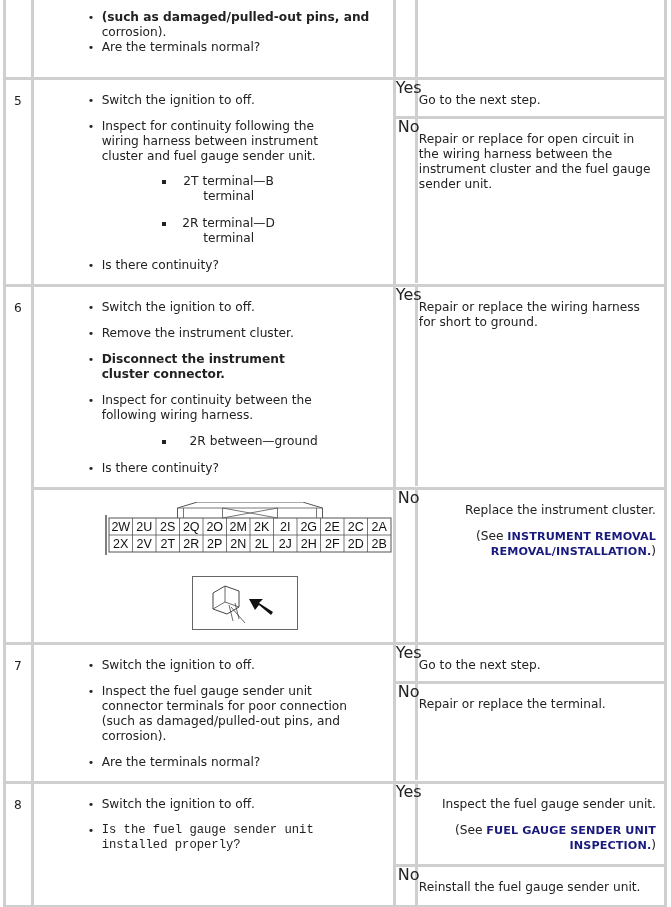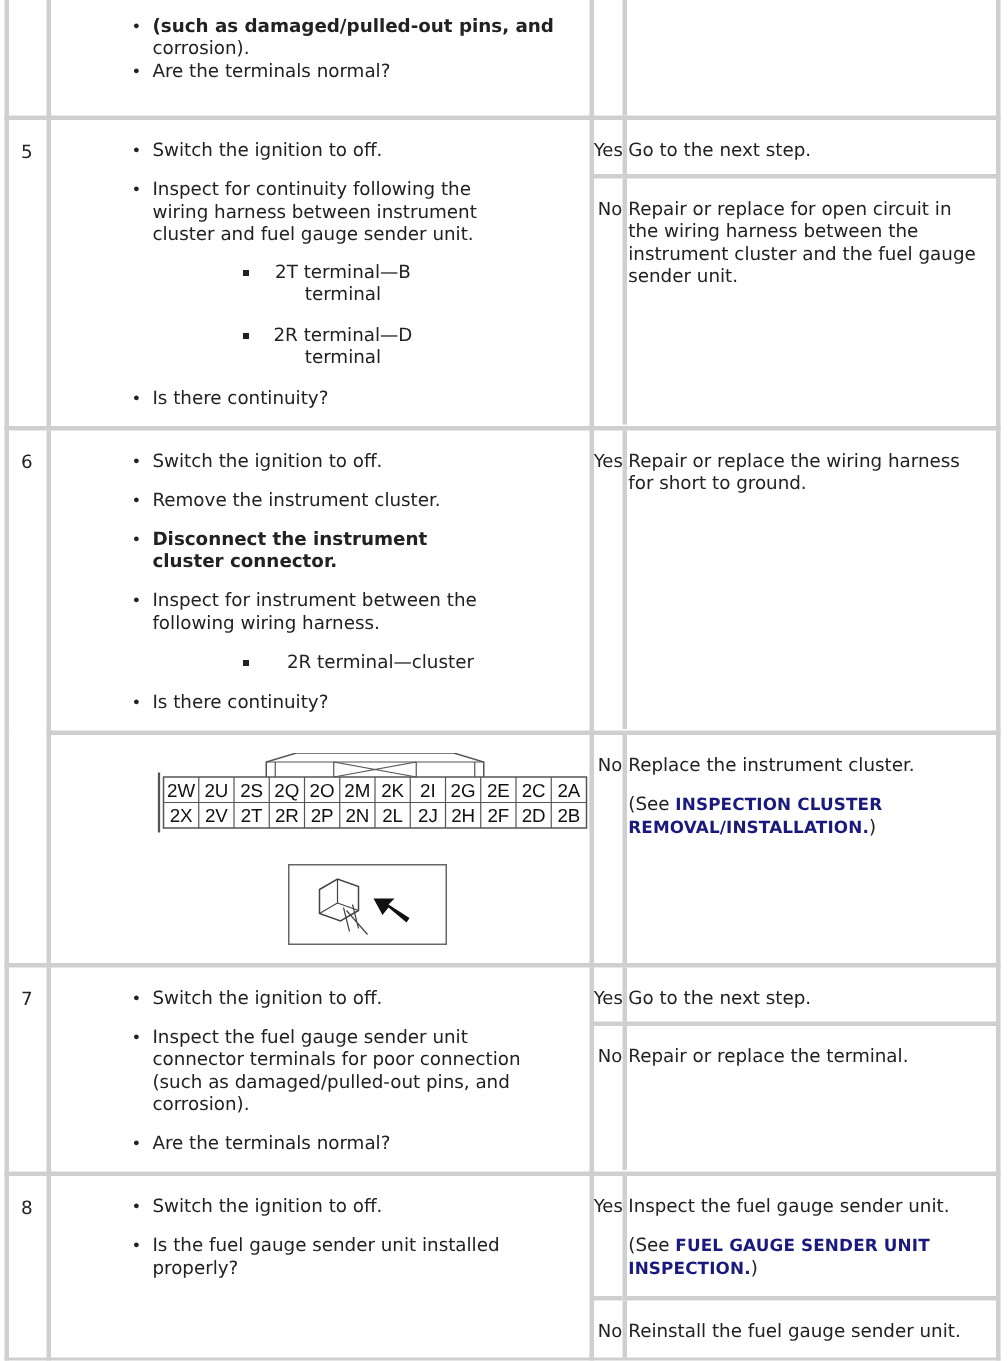--- a/index.html
+++ b/index.html
@@ -15,24 +15,24 @@
   ul.ins > li { position: relative; line-height: 15px; margin: 0 0 11px 0; }
   ul.ins > li::before { content: "•"; position: absolute; left: -14px; top: 0; font-size: 11px; }
   ul.sub { list-style: none; margin: 10px 0 6px 0; padding: 0 0 0 72px; }
   ul.sub > li { position: relative; line-height: 15px; margin: 0 0 12px 0; width: 110px; text-align: center; }
   ul.sub > li::before { content: ""; position: absolute; left: -12px; top: 6px; width: 4px; height: 4px; background: #222; }
   .ins-wrap { padding-top: 13px; }
   .res-inner { width: 100%; border-collapse: collapse; table-layout: fixed; height: 100%; }
   .res-inner td { border: none; }
   .res-row + .res-row td { border-top: 3px solid #cfcfcf; }
   .yn { width: 19px; padding: 0; text-align: left; border-right: 3px solid #cfcfcf !important; white-space: nowrap; }
-  .yn span { display: block; padding-top: 13px; line-height: 15px; font-size: 12px; text-align: right; }
+  .yn span { display: block; line-height: 15px; font-size: 16px; text-align: right; }
   .yn.no span { padding-left: 2px; }
   .rt { padding: 13px 8px 0 1px !important; line-height: 15px; }
-  .rt p { margin: 0 0 11px 0; }
+  .rt p { margin: 0 0 11px 0; text-align: right; }
   .lnk { color: #1a1a7e; font-weight: bold; font-size: 11.2px; letter-spacing: 0.1px; cursor: pointer; text-decoration: none; }
   .diagram { position: relative; height: 150px; }
   .conn-svg { position: absolute; left: 69px; top: 12px; }
   .pic { position: absolute; left: 158px; top: 86px; width: 104px; height: 52px; border: 1px solid #666; background: #fff; }
 </style>
 </head>
 <body>
 
 <table class="tbl">
   <colgroup>
@@ -114,23 +114,23 @@
         </td>
     <td>
       <div class="ins-wrap">
         <ul class="ins">
           <li>Switch the ignition to off.</li>
           <li>Remove the instrument cluster.</li>
           <li>
                 <span style="display:block;width:225px;font-weight:bold;">Disconnect the instrument cluster connector.</span>
               </li>
           <li style="margin-bottom:0;">
-            <span style="display:block;width:225px;">Inspect for instrument between the following wiring harness.</span>
+            <span style="display:block;width:225px;">Inspect for continuity between the following wiring harness.</span>
             <ul class="sub" style="margin-top:11px;">
-              <li style="width:160px;">2R terminal—cluster</li>
+              <li style="width:160px;">2R between—ground</li>
             </ul>
           </li>
           <li>Is there continuity?</li>
         </ul>
       </div>
     </td>
     <td>
       <table class="res-inner">
         <tbody>
               <tr class="res-row" style="height:199px;">
@@ -202,21 +202,21 @@
     </td>
     <td>
       <table class="res-inner">
         <tbody>
               <tr class="res-row" style="height:152px;">
           <td class="yn no">
                   <span>No</span>
                 </td>
           <td class="rt">
             <p>Replace the instrument cluster.</p>
-            <p><span>(See </span><a class="lnk">INSPECTION CLUSTER REMOVAL/INSTALLATION.</a><span>)</span></p>
+            <p><span>(See </span><a class="lnk">INSTRUMENT REMOVAL REMOVAL/INSTALLATION.</a><span>)</span></p>
           </td>
         </tr>
       </tbody>
           </table>
     </td>
   </tr>
 
   <tr style="height:138px;">
     <td>
           <div class="stepnum">7</div>
@@ -254,21 +254,21 @@
 
   <tr style="height:119px;">
     <td>
           <div class="stepnum">8</div>
         </td>
     <td>
       <div class="ins-wrap">
         <ul class="ins">
           <li>Switch the ignition to off.</li>
           <li>
-                <span style="display:block;width:250px;">Is the fuel gauge sender unit installed properly?</span>
+                <span style="display:block;width:250px;font-family:Liberation Mono, monospace;">Is the fuel gauge sender unit installed properly?</span>
               </li>
         </ul>
       </div>
     </td>
     <td>
       <table class="res-inner">
         <tbody>
               <tr class="res-row" style="height:77px;">
           <td class="yn">
                   <span>Yes</span>

